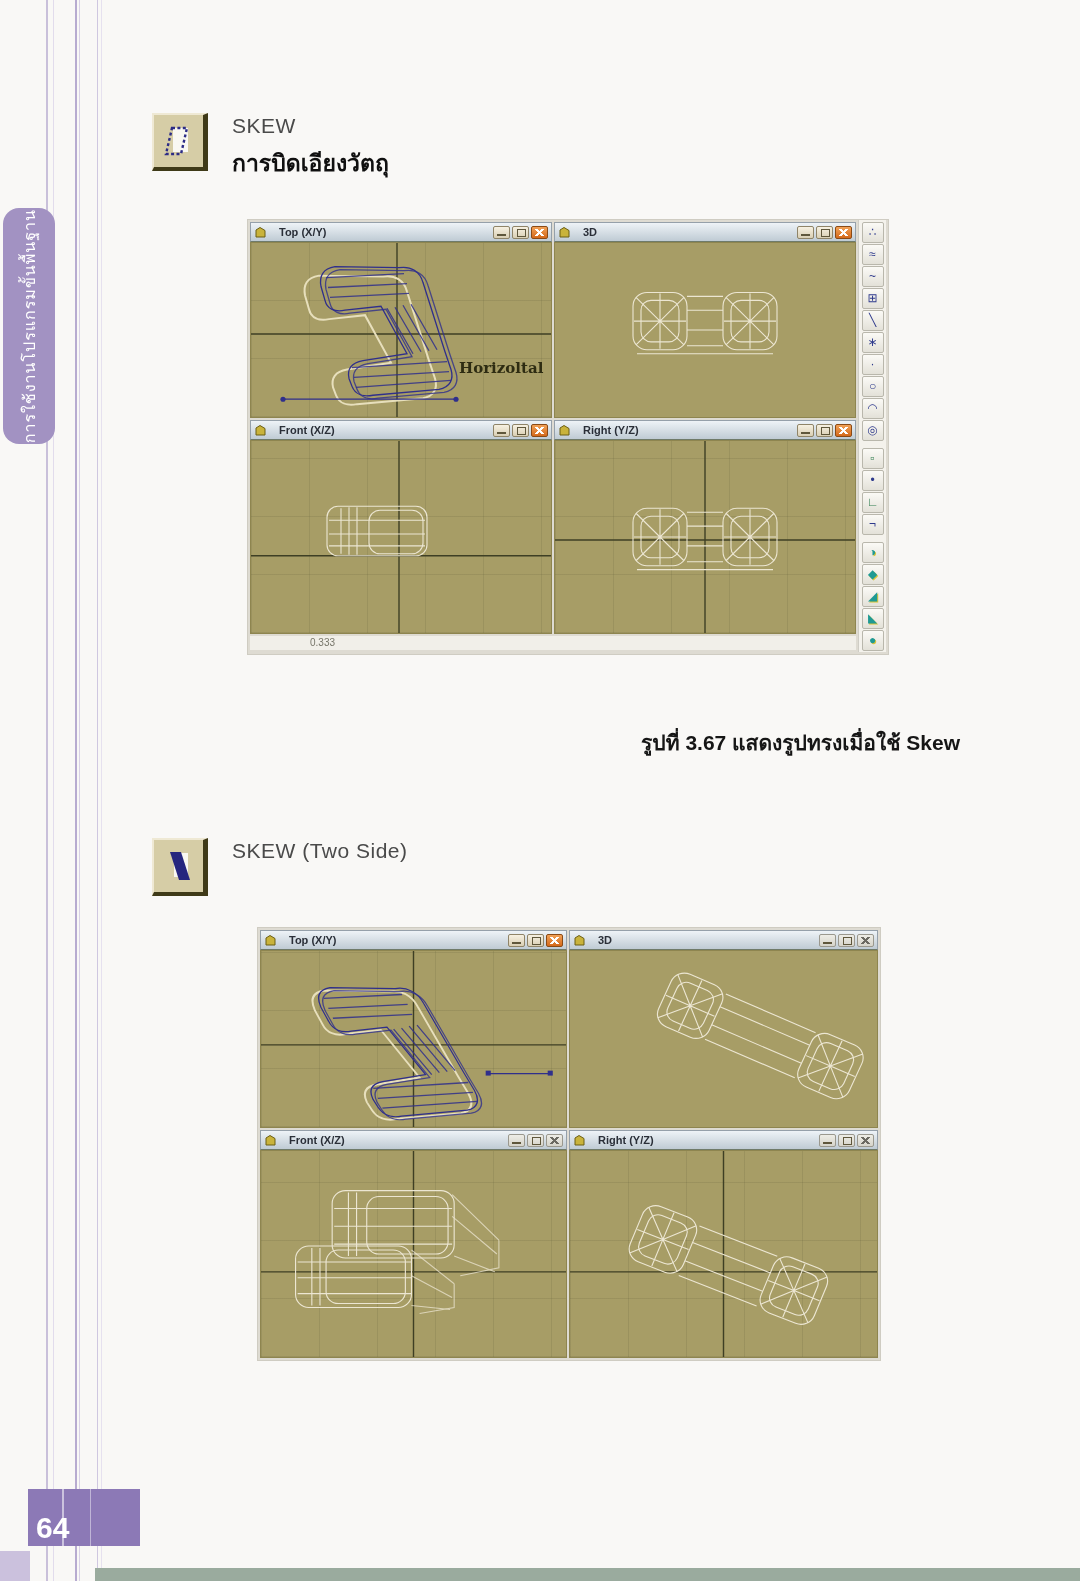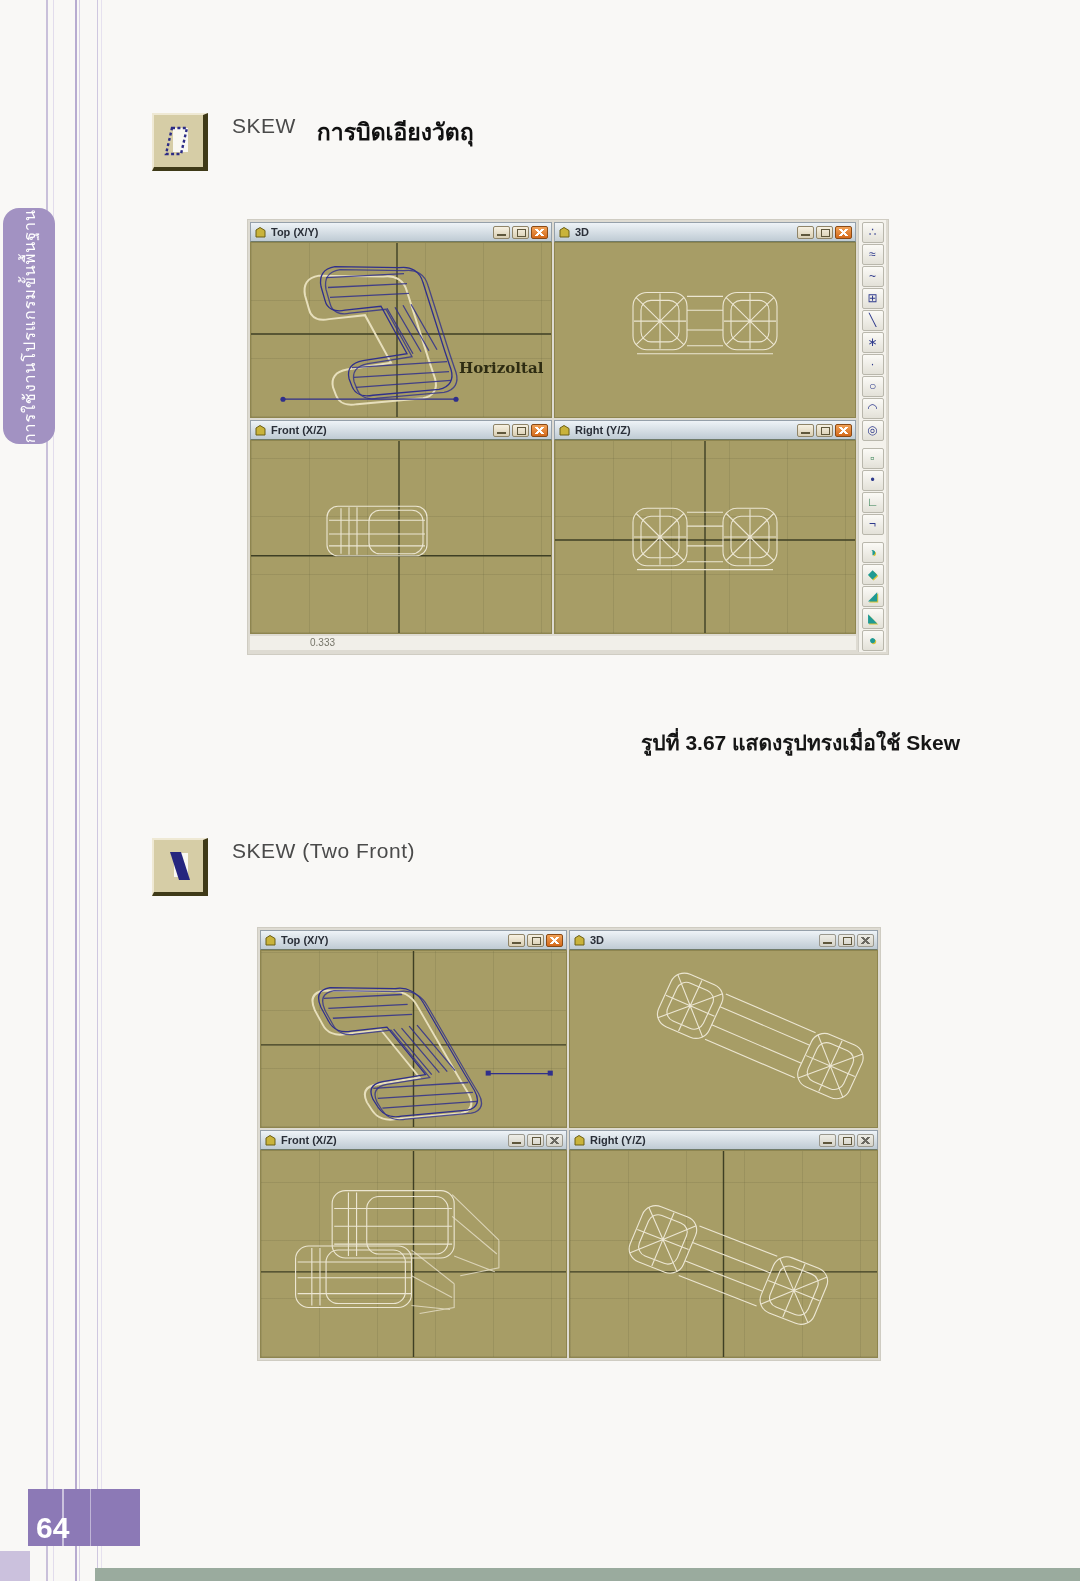--- a/index.html
+++ b/index.html
@@ -27,31 +27,31 @@
   .pageno span{position:absolute;left:8px;bottom:1px;color:#fff;font-size:30px;font-weight:bold;}
   .pageno-light{position:absolute;left:0;top:1551px;width:30px;height:30px;background:#cbc1dd;}
   .bottom-strip{position:absolute;left:95px;top:1568px;width:985px;height:13px;background:#9aab9e;}
 
   
   .tool-icon{position:absolute;width:56px;height:58px;background:#d6cda6;
              border-top:2px solid #efe9d4;border-left:2px solid #efe9d4;
              border-right:5px solid #3f3a18;border-bottom:4px solid #3f3a18;
              display:flex;align-items:center;justify-content:center;}
   .tool-icon svg{width:40px;height:42px;}
-  .sec-text{position:absolute;display:flex;gap:21px;}
+  .sec-text{position:absolute;display:flex;flex-direction:column;gap:7px;}
   .sec-title{font-size:21px;color:#4a4a4a;letter-spacing:.5px;}
   .sec-sub{font-size:23px;color:#101010;font-weight:700;}
 
   .caption{position:absolute;left:140px;width:820px;text-align:right;font-size:21px;
            font-weight:600;color:#161616;}
 
   
   .shot{position:absolute;background:#dedbd2;box-shadow:0 0 0 1px #cfccc2;}
   .vp{position:absolute;display:flex;flex-direction:column;background:#b9b6a8;}
-  .vp-title{height:20px;display:flex;align-items:center;gap:4px;padding:0 3px;
+  .vp-title{height:20px;display:flex;align-items:center;gap:12px;padding:0 3px;
             background:linear-gradient(#eef3f7,#bfcbd4);border:1px solid #95a0aa;border-bottom-color:#6f7b6a;}
   .vp-ico{width:13px;height:13px;flex:0 0 auto;}
   .vp-label{flex:1;font-size:11px;font-weight:700;color:#2a2f38;white-space:nowrap;overflow:hidden;}
   .winbtns{display:flex;gap:2px;}
   .wb{position:relative;width:17px;height:13px;border-radius:2px;
       background:linear-gradient(#f7f1e2,#d9cfb4);border:1px solid #8f8468;}
   .wb.min::before{content:"";position:absolute;left:3px;right:3px;bottom:2px;height:2px;background:#5f573c;}
   .wb.max::before{content:"";position:absolute;left:4px;top:2px;width:7px;height:6px;border:1px solid #5f573c;}
   .wb.close{background:linear-gradient(#f2a258,#d4691a);border-color:#8a4a16;}
   .wb.close::before{content:"";position:absolute;inset:2px 3px;
@@ -262,21 +262,21 @@
 
   <div class="caption" style="top:726px;">รูปที่ 3.67 แสดงรูปทรงเมื่อใช้ Skew</div>
 
   <div class="tool-icon" style="left:152px;top:838px;">
     <svg viewBox="0 0 40 40">
       <rect x="15" y="7" width="14" height="24" fill="#ffffff" opacity="0.85"></rect>
       <path d="M11,6 L22,6 L31,34 L20,34 Z" fill="#26267e"></path>
     </svg>
   </div>
   <div class="sec-text" style="left:232px;top:839px;">
-    <span class="sec-title">SKEW (Two Front)</span>
+    <span class="sec-title">SKEW (Two Side)</span>
   </div>
 
   <div class="shot" style="left:258px;top:928px;width:622px;height:432px;">
 
     <div class="vp" style="left:2px;top:2px;width:307px;height:198px;">
       <div class="vp-title">
         <svg class="vp-ico" viewBox="0 0 13 13">
           <path d="M2,11 L2,4 L6,1.5 L11,4.5 L11,11 Z" fill="#c9b33b" stroke="#6b5e14" stroke-width="1"></path>
         </svg>
         <span class="vp-label">Top (X/Y)</span>

